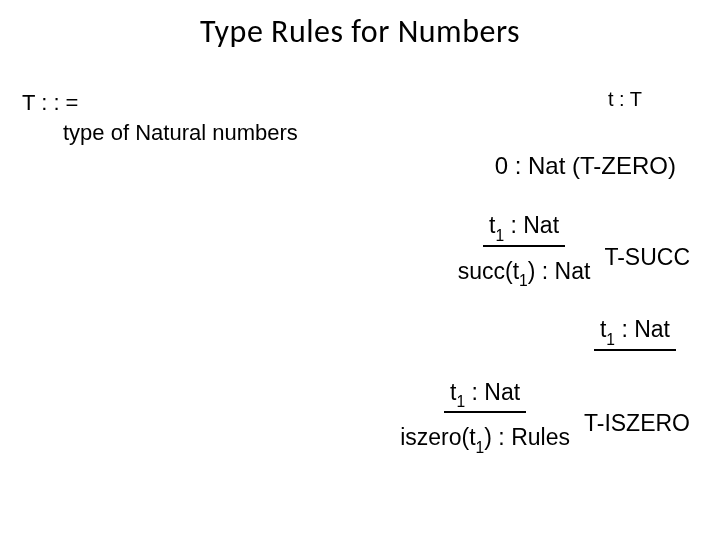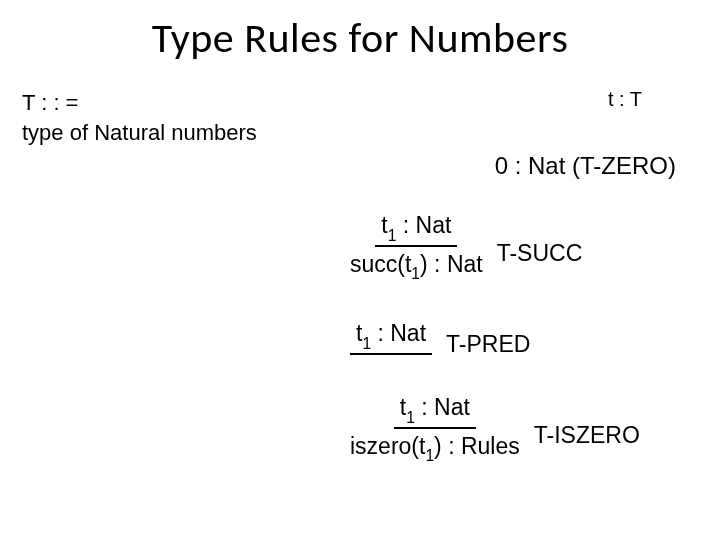--- a/index.html
+++ b/index.html
@@ -17,21 +17,21 @@
     width: 720px;
     height: 540px;
     box-sizing: border-box;
   }
   .title {
     position: absolute;
     top: 12px;
     left: 0;
     width: 720px;
     text-align: center;
-    font-size: 42px;
+    font-size: 32px;
     font-weight: 400;
     letter-spacing: 0.5px;
   }
   .grammar {
     position: absolute;
     top: 88px;
     left: 22px;
     width: 380px;
     font-family: "Tahoma", "Verdana", sans-serif;
     font-size: 22px;
@@ -42,20 +42,21 @@
   }
   .g-lhs {
     width: 120px;
     white-space: pre;
   }
   .g-desc {
     font-style: italic;
   }
   .g-desc-plain {
     font-style: normal;
+    margin-left: 41px;
   }
   .judgement {
     position: absolute;
     top: 88px;
     right: 78px;
     font-family: "Tahoma", "Verdana", sans-serif;
     font-size: 20px;
   }
   .axiom {
     position: absolute;
@@ -68,36 +69,38 @@
     position: absolute;
     top: 212px;
     right: 30px;
     width: 340px;
     font-family: "Tahoma", "Verdana", sans-serif;
     font-size: 23px;
   }
   .rule {
     display: flex;
     align-items: center;
+    justify-content: flex-end;
     margin-bottom: 28px;
   }
   .rule-body {
     display: inline-flex;
     flex-direction: column;
     align-items: center;
     margin-right: 14px;
   }
   .premise {
     padding: 0 6px 2px 6px;
     border-bottom: 2.5px solid #000;
     white-space: nowrap;
   }
   .conclusion {
     padding-top: 4px;
     white-space: nowrap;
+    margin-top: 7px;
   }
   .rule-name {
     white-space: nowrap;
     padding-bottom: 8px;
     margin-top: 22px;
   }
   .sub {
     font-size: 0.68em;
     vertical-align: sub;
     position: relative;
@@ -137,21 +140,20 @@
       </span>
       <span class="rule-name">T-SUCC</span>
     </div>
 
     <div class="rule">
       <span class="rule-body">
         <span class="premise">
           <span>t</span><span class="sub">1</span><span> : Nat</span>
         </span>
       </span>
-      <span class="rule-name">T-PRED</span>
     </div>
 
     <div class="rule">
       <span class="rule-body">
         <span class="premise">
           <span>t</span><span class="sub">1</span><span> : Nat</span>
         </span>
         <span class="conclusion">
           <span>iszero(t</span><span class="sub">1</span><span>) : Rules</span>
         </span>

